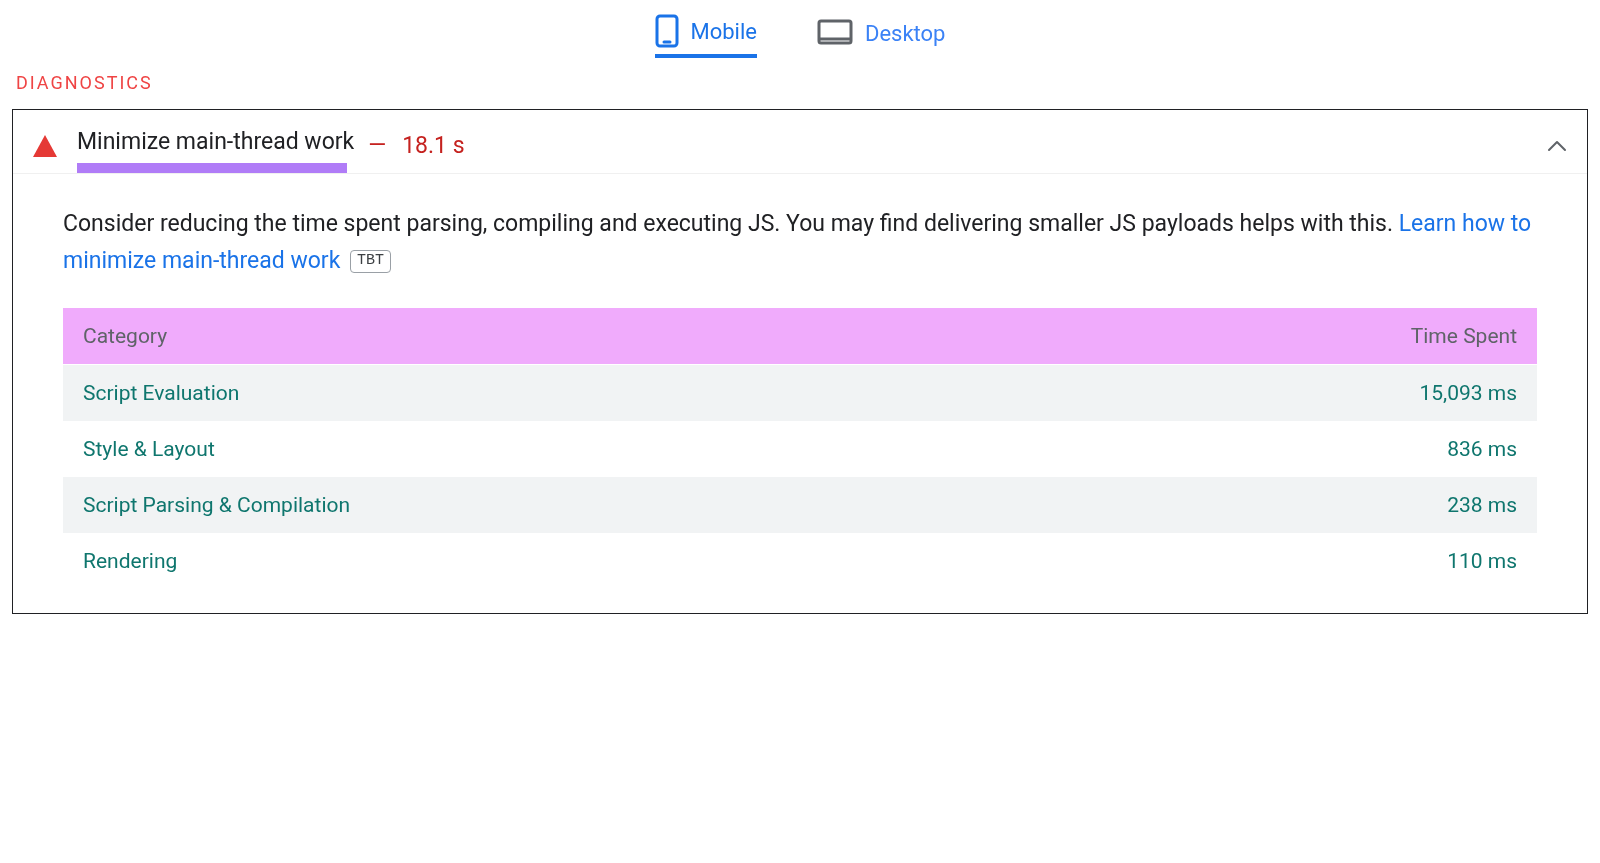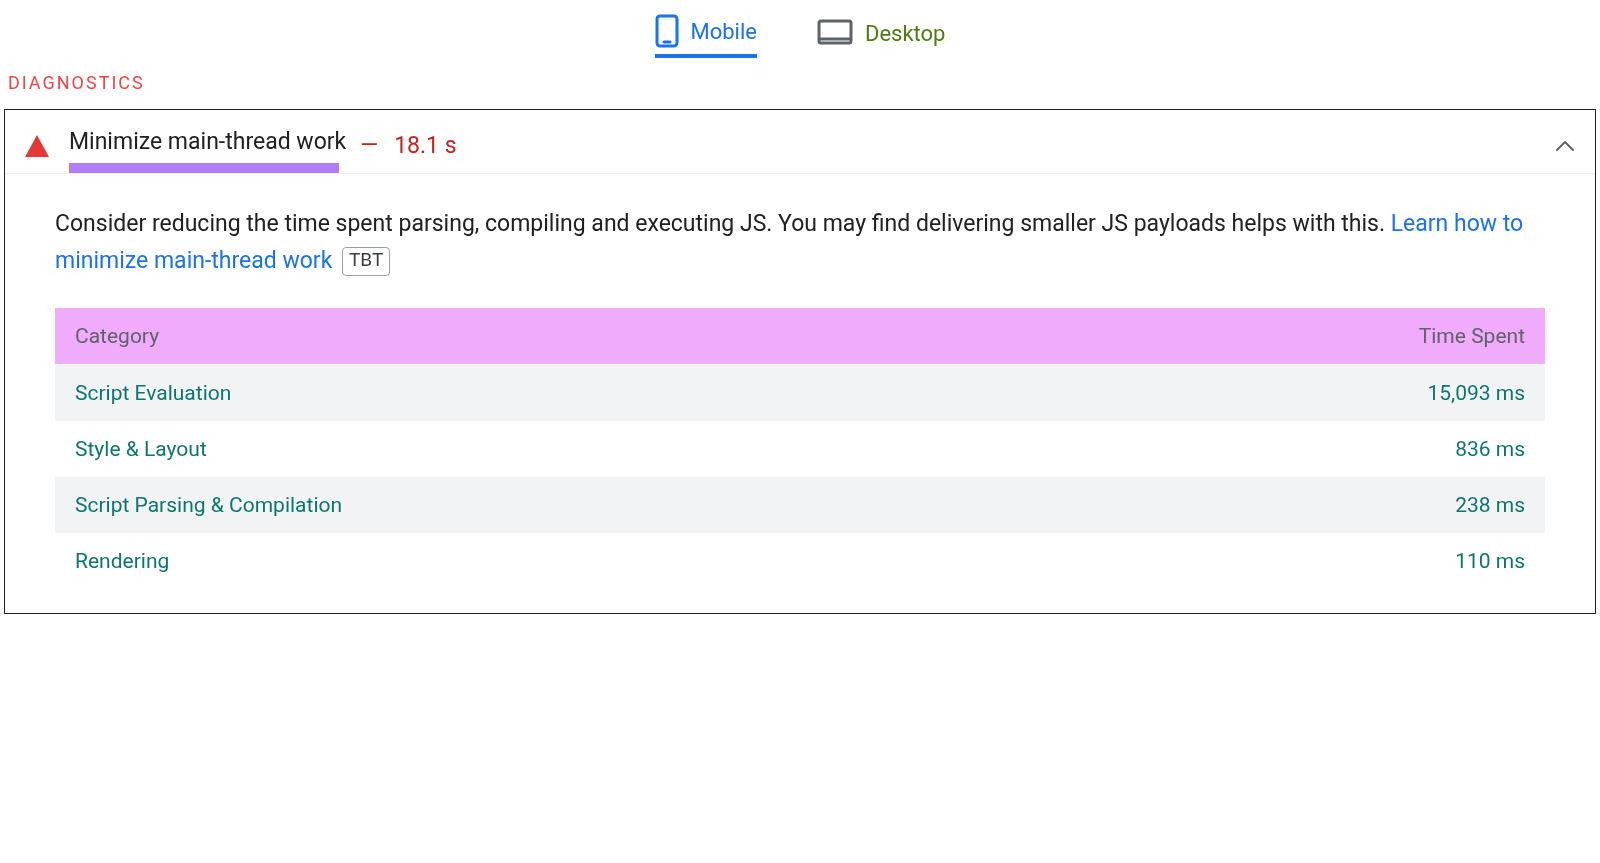--- a/index.html
+++ b/index.html
@@ -3,38 +3,38 @@
 <meta charset="utf-8">
 <style>
   * { box-sizing: border-box; margin: 0; padding: 0; }
   body {
     font-family: -apple-system, BlinkMacSystemFont, "Segoe UI", Roboto, Helvetica, Arial, sans-serif;
     background: #fff;
     color: #202124;
     width: 1600px;
     height: 863px;
   }
-  .page { width: 100%; padding: 0 4px; }
+  .page { width: 100%; padding: 0 12px; }
 
   
   .tabs-row {
     display: flex;
     align-items: center;
     justify-content: center;
     gap: 60px;
     height: 72px;
     width: 100%;
   }
   .tab {
     display: flex;
     align-items: center;
     gap: 12px;
     cursor: pointer;
     font-size: 22px;
-    color: #4d7c0f;
+    color: #3b82f6;
     padding-bottom: 6px;
   }
   .tab.active { color: #1a73e8; border-bottom: 4px solid #1a73e8; }
   .tab.active .icon svg * { stroke: #1a73e8; }
   .tab .icon { display: inline-flex; align-items: center; }
 
   
   .section-heading {
     font-size: 18px;
     letter-spacing: 2px;
@@ -81,26 +81,27 @@
     font-size: 23px;
     line-height: 1.6;
     color: #202124;
     margin-bottom: 28px;
   }
   .description a { color: #1a73e8; text-decoration: none; }
   .tbt-badge {
     border: 1px solid #9aa0a6;
     border-radius: 4px;
     padding: 0px 6px 2px 6px;
-    font-size: 19px;
+    font-size: 15px;
     color: #3c4043;
     margin-left: 4px;
     vertical-align: middle;
     display: inline-block;
     line-height: 1.3;
+    font-family: Liberation Mono, monospace;
   }
 
   
   .tbl { width: 100%; border-collapse: collapse; font-size: 21px; }
   .tbl th {
     text-align: left;
     font-weight: 400;
     color: #5f6368;
     padding: 16px 20px;
     background: #f0abfc;

